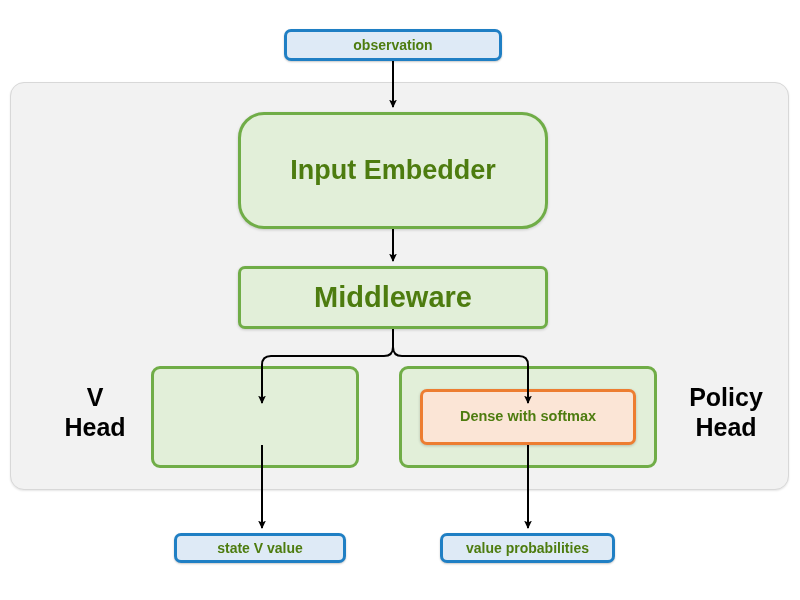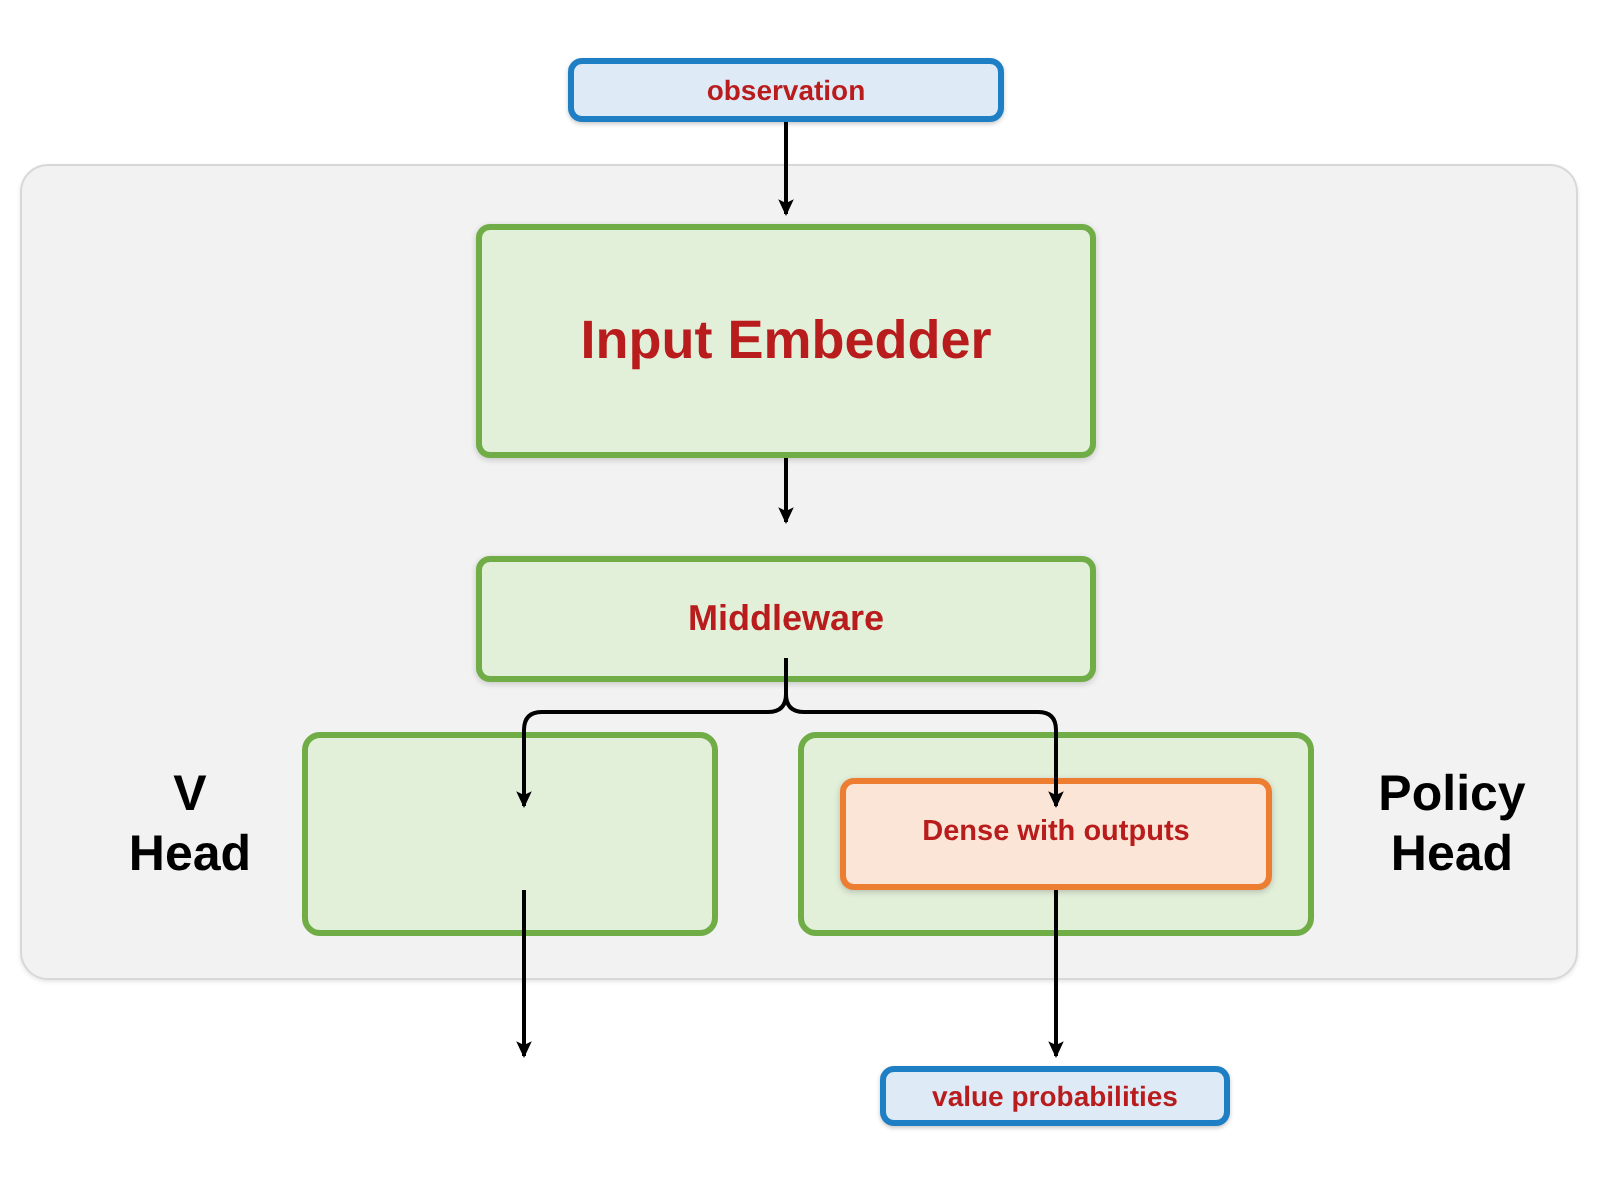--- a/index.html
+++ b/index.html
@@ -21,21 +21,21 @@
 
   
   .node {
     position: absolute;
     box-sizing: border-box;
     display: flex;
     flex-direction: column;
     align-items: center;
     justify-content: center;
     text-align: center;
-    color: #b91c1c;
+    color: #4d7c0f;
     z-index: 3;
   }
 
   
   .panel {
     position: absolute;
     box-sizing: border-box;
     background: #f2f2f2;
     border: 1px solid #d8d8d8;
     border-radius: 14px;
@@ -55,21 +55,21 @@
 
   
   .green-box {
     background: #e2efd9;
     border: 3px solid #70ad47;
     border-radius: 7px;
     font-weight: bold;
     box-shadow: 0 1px 3px rgba(0,0,0,0.18);
   }
   .green-box.big    { font-size: 27px; }
-  .green-box.medium { font-size: 18px; margin-top: 12px; }
+  .green-box.medium { font-size: 29px; }
 
   
   .head-group {
     position: absolute;
     box-sizing: border-box;
     background: #e2efd9;
     border: 3px solid #70ad47;
     border-radius: 9px;
     z-index: 2;
   }
@@ -118,47 +118,50 @@
 <body>
 
 <div id="canvas">
 
   <div class="panel" style="left:10px; top:82px; width:779px; height:408px;"></div>
 
   <div class="node io-box" style="left:284px; top:29px; width:218px; height:32px;">
     <span>observation</span>
   </div>
 
-  <div class="node green-box big" style="left:238px; top:112px; width:310px; height:117px;">
+  <div class="node green-box big" style="left:238px; top:112px; width:310px; height:117px;border-radius:26px;">
     <span>Input Embedder</span>
   </div>
 
   <div class="node green-box medium" style="left:238px; top:266px; width:310px; height:63px;">
     <span>Middleware</span>
   </div>
 
   <div class="head-group" style="left:151px; top:366px; width:208px; height:102px;"></div>
 
 
   <div class="head-label" style="left:40px; top:383px; width:110px;">
     <div>V</div>
     <div>Head</div>
   </div>
 
   <div class="head-group" style="left:399px; top:366px; width:258px; height:102px;"></div>
 
   <div class="node orange-box" style="left:420px; top:389px; width:216px; height:56px;">
-    <span class="orange-title">Dense with outputs</span>
+    <span class="orange-title">Dense with softmax</span>
   </div>
 
   <div class="head-label" style="left:662px; top:383px; width:128px;">
     <div>Policy</div>
     <div>Head</div>
   </div>
 
+  <div class="node io-box" style="left:174px; top:533px; width:172px; height:30px;">
+    <span>state V value</span>
+  </div>
 
   <div class="node io-box" style="left:440px; top:533px; width:175px; height:30px;">
     <span>value probabilities</span>
   </div>
 
   <svg id="connectors" viewBox="0 0 800 600">
     <defs>
       <marker id="arrowhead" markerWidth="9" markerHeight="9" refX="7.4" refY="4.5" orient="auto" markerUnits="userSpaceOnUse">
         <path d="M0,0.6 L8.4,4.5 L0,8.4 L1.9,4.5 Z" fill="#000000"></path>
       </marker>

